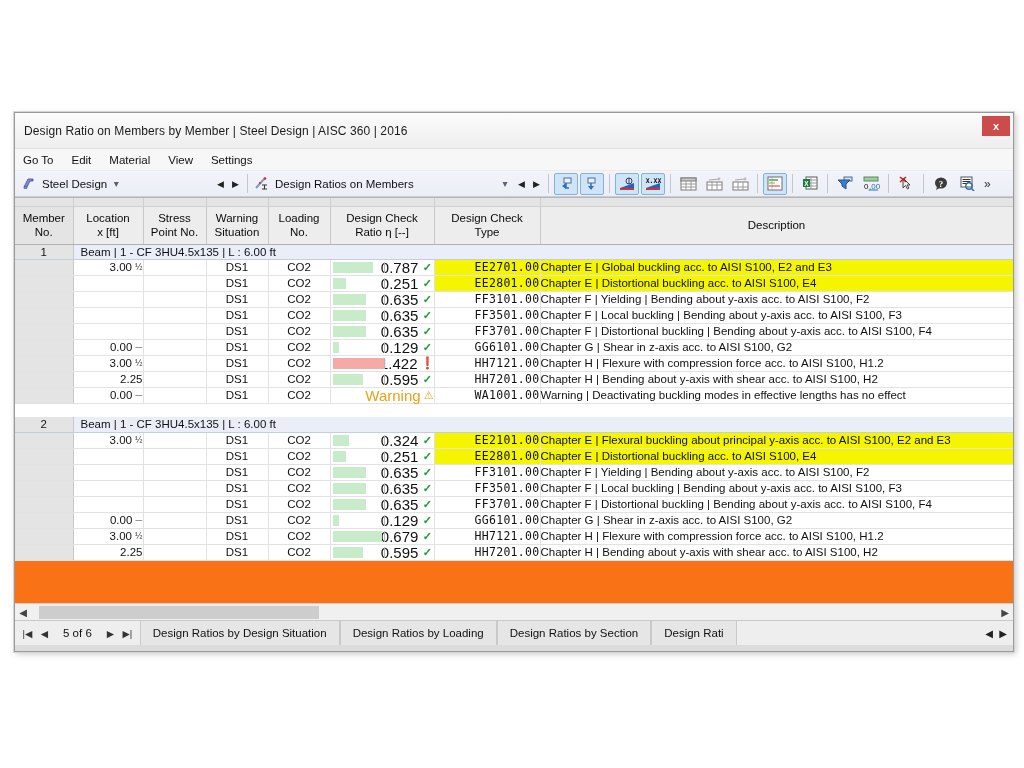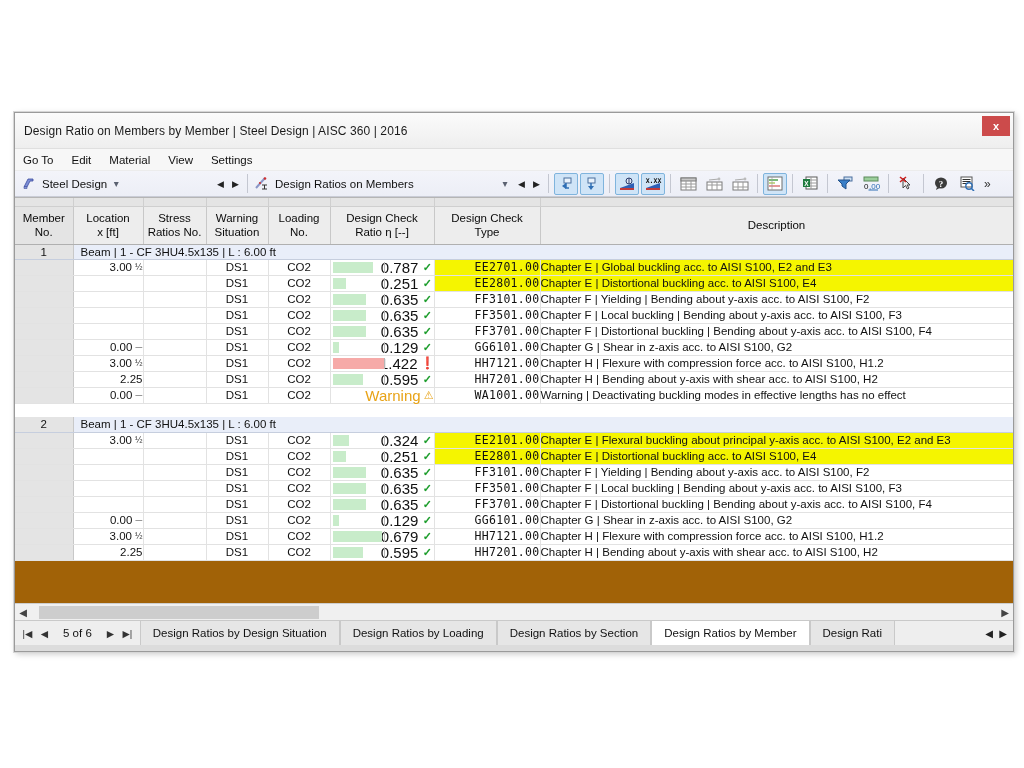--- a/index.html
+++ b/index.html
@@ -80,21 +80,21 @@
   .tb-btn {
     width: 24px; height: 22px; margin: 0 1px;
     display:flex; align-items:center; justify-content:center;
     cursor: pointer; border:1px solid transparent; border-radius:2px;
   }
   .tb-btn.active { background:#cfe4f7; border:1px solid #7fb4dd; }
   .tb-over { font-size: 12px; color:#333; padding:0 4px; cursor:pointer; }
 
   
   .table-area {
-    flex: 1; background:#a16207; position: relative;
+    flex: 1; background:#f97316; position: relative;
     border-top: 1px solid #b5b5b5;
     overflow: hidden;
   }
   table.grid { border-collapse: collapse; width: 998px; table-layout: fixed; }
   table.grid td, table.grid th { padding: 0; }
 
   thead .spacer-row td { height: 8px; background:#e4e4e4; border-right:1px solid #cfcfcf; border-bottom:1px solid #cfcfcf;}
   thead .hdr-row th {
     height: 38px;
     background: #ededed;
@@ -401,21 +401,21 @@
             <th class="corner">
               <div>Member</div>
               <div>No.</div>
             </th>
             <th>
               <div>Location</div>
               <div>x [ft]</div>
             </th>
             <th>
               <div>Stress</div>
-              <div>Ratios No.</div>
+              <div>Point No.</div>
             </th>
             <th>
               <div>Warning</div>
               <div>Situation</div>
             </th>
             <th>
               <div>Loading</div>
               <div>No.</div>
             </th>
             <th>
@@ -780,21 +780,20 @@
         <div class="pn-btn">|◀</div>
         <div class="pn-btn">◀</div>
         <div class="pn-lbl">5 of 6</div>
         <div class="pn-btn">▶</div>
         <div class="pn-btn">▶|</div>
       </div>
       <div class="tabs" id="tabs">
           <div class="tab">Design Ratios by Design Situation</div>
           <div class="tab">Design Ratios by Loading</div>
           <div class="tab">Design Ratios by Section</div>
-          <div class="tab active">Design Ratios by Member</div>
           <div class="tab">Design Rati</div>
         </div>
       <div class="tabarrows">
         <div class="ta">◀</div>
         <div class="ta">▶</div>
       </div>
     </div>
     <div class="bottom-strip"></div>
   </div>
 </div>

